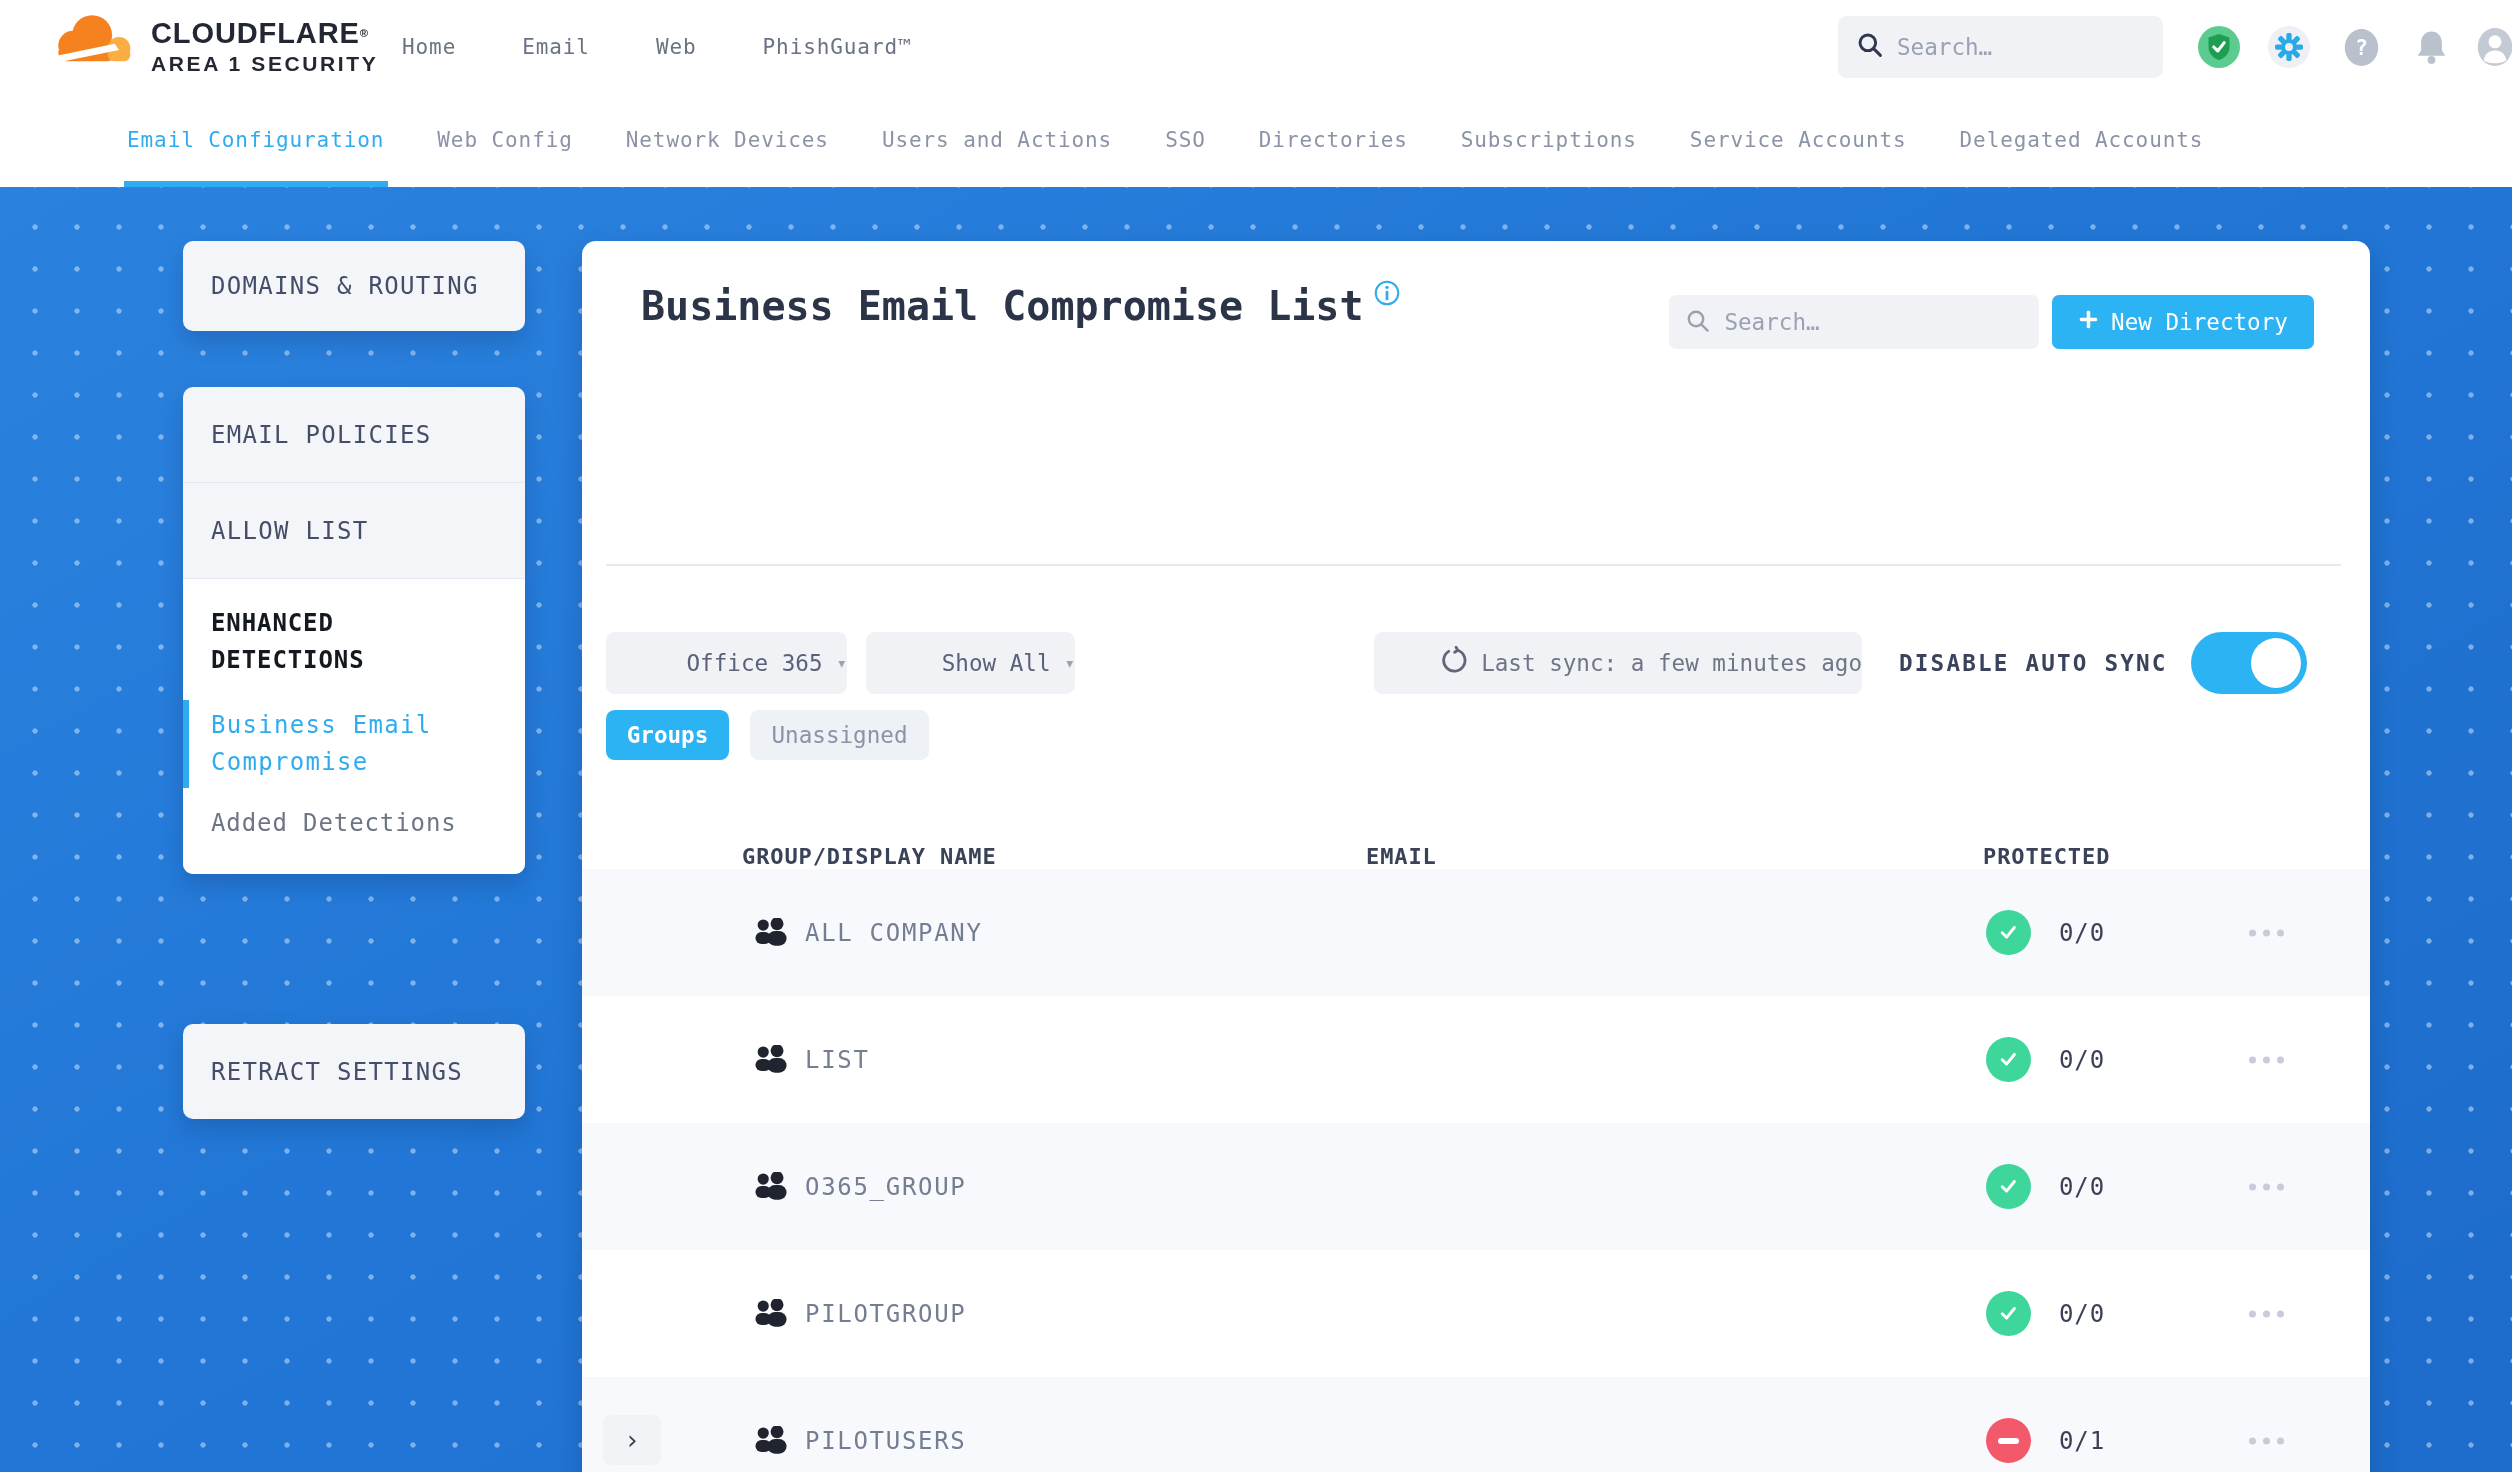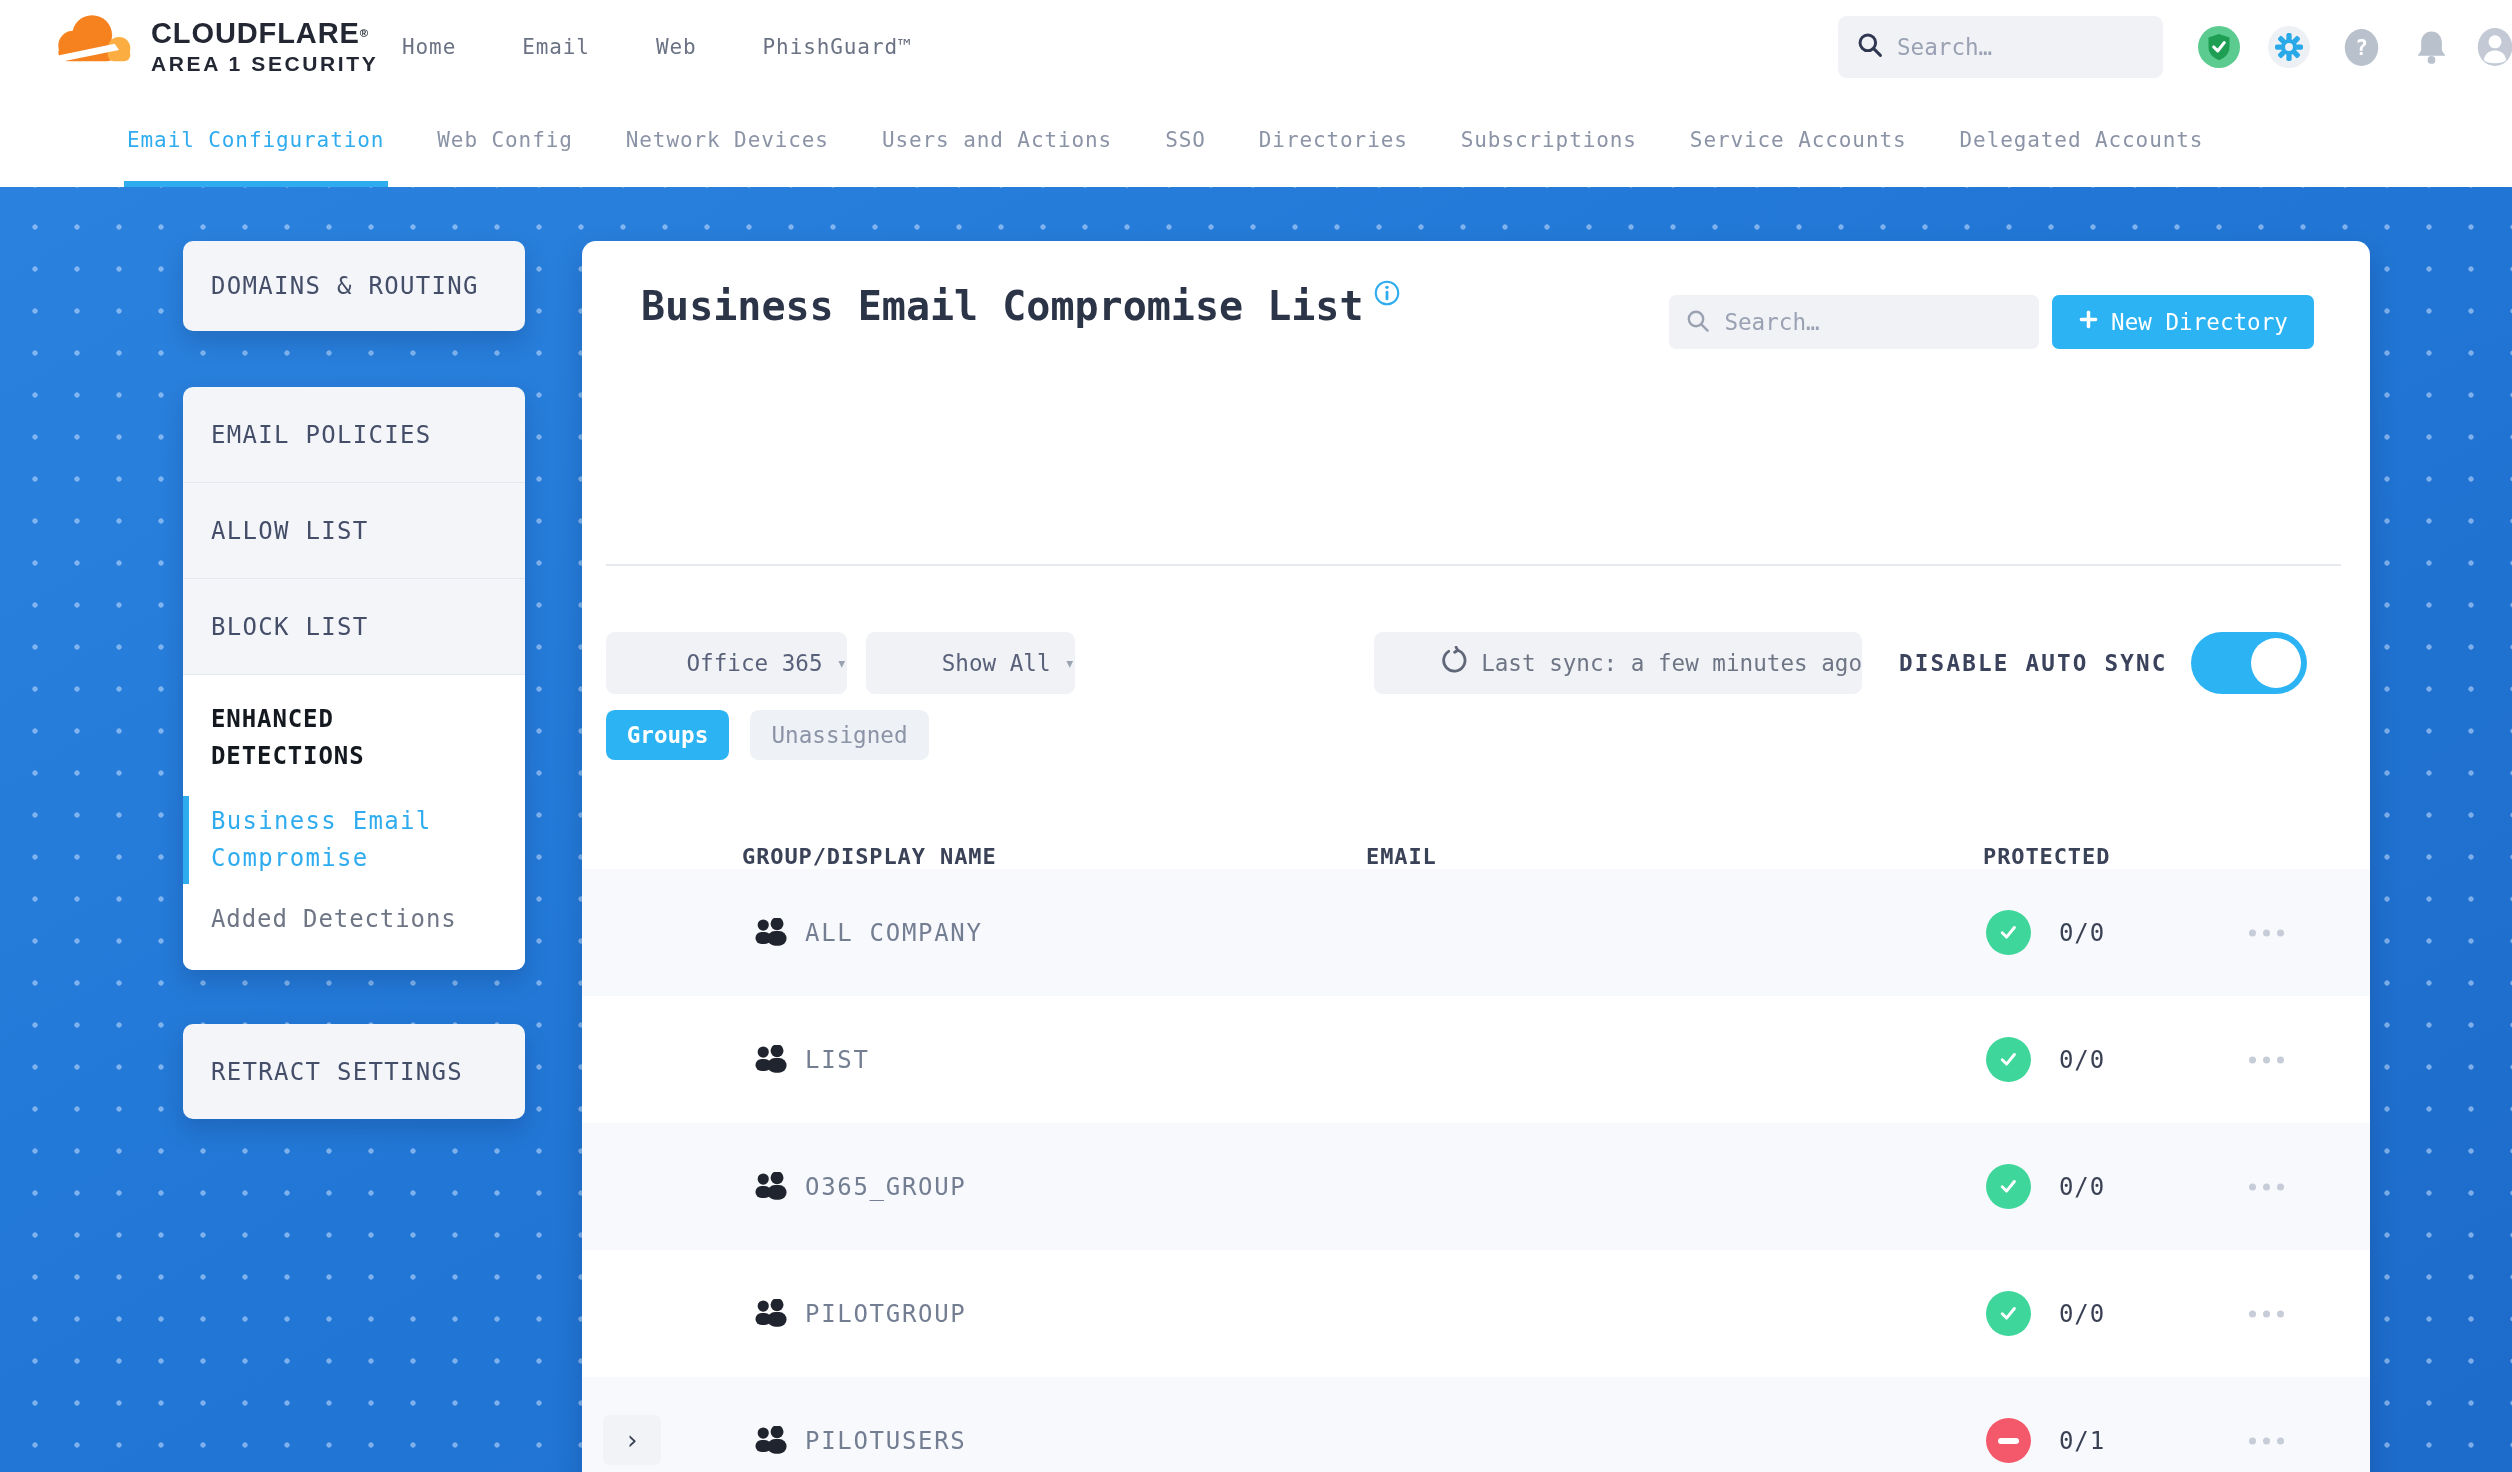--- a/index.html
+++ b/index.html
@@ -222,21 +222,20 @@
     <span class="tab">Delegated Accounts</span>
   </nav>
 
   <div class="canvas">
 
     <div class="side-card sc1 side-single">DOMAINS &amp; ROUTING</div>
 
     <div class="side-card sc2">
       <div class="side-item">EMAIL POLICIES</div>
       <div class="side-item">ALLOW LIST</div>
-      <div class="side-item">BLOCK LIST</div>
       <div class="enhanced-block">
         <div class="enhanced-title">ENHANCED DETECTIONS</div>
         <div class="bec">Business Email Compromise</div>
         <div class="added">Added Detections</div>
       </div>
     </div>
 
     <div class="side-card sc3 side-single">RETRACT SETTINGS</div>
 
     <main class="main-card">

